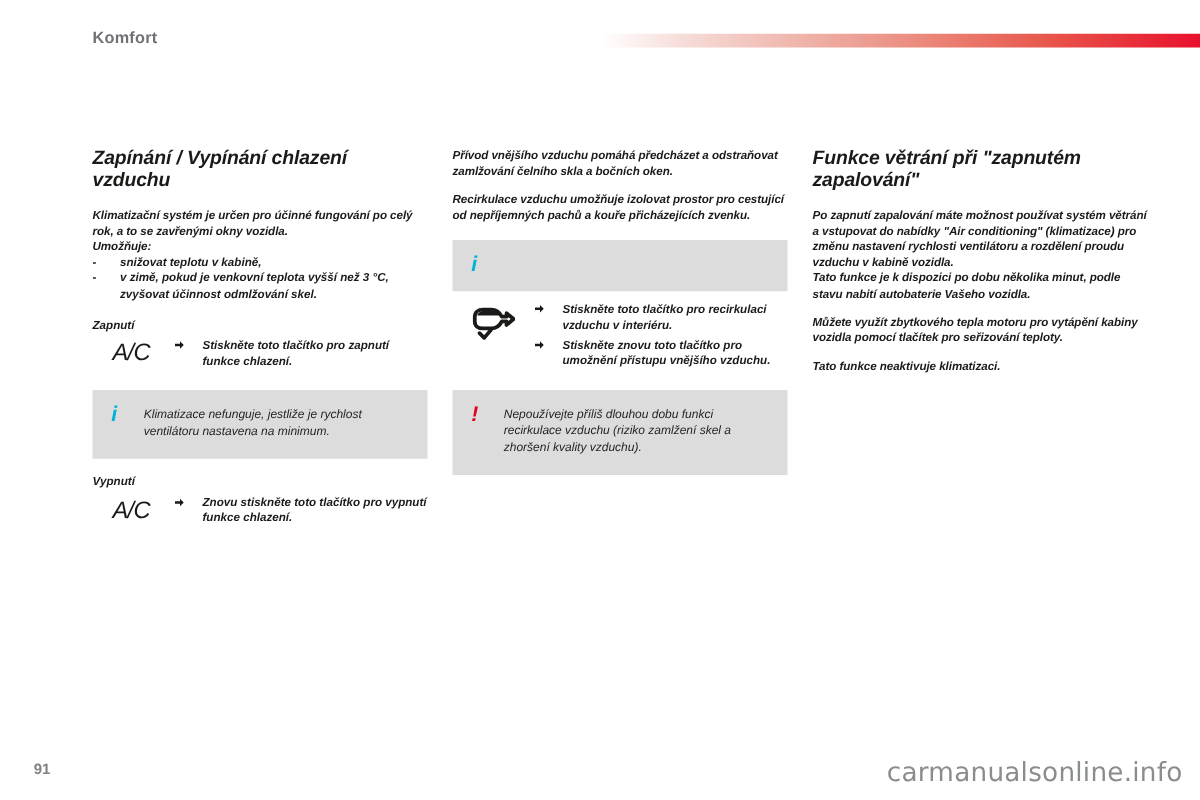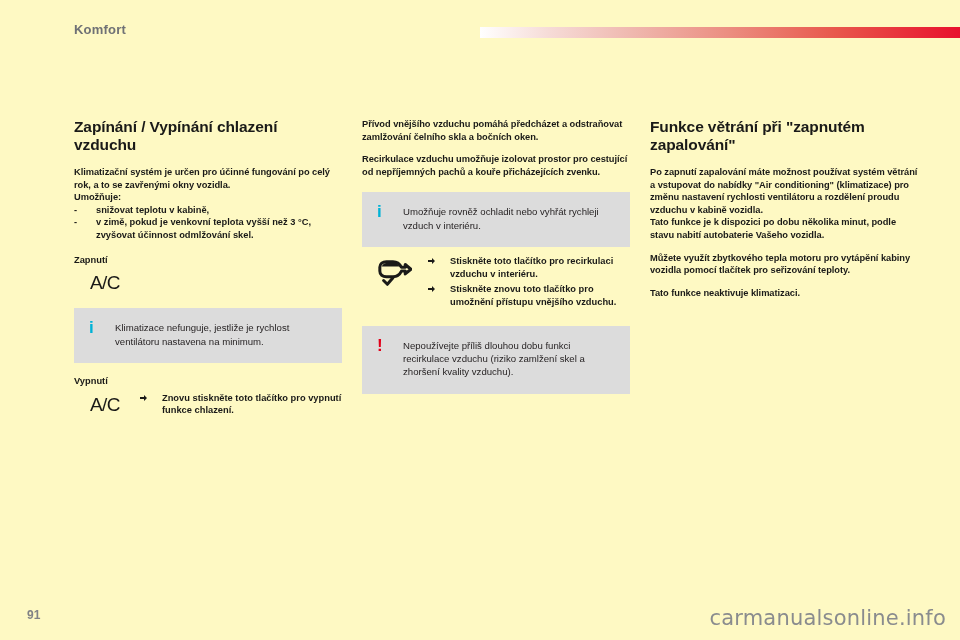--- a/index.html
+++ b/index.html
@@ -14,21 +14,21 @@
     font-family: "Liberation Sans", sans-serif;
     overflow: hidden;
   }
 
   
   .page {
     position: absolute;
     left: 0; top: 0;
     width: 960px;
     height: 640px;
-    background: #fef9c3;
+    background: #ffffff;
   }
 
   
   .header {
     position: absolute;
     left: 0;
     top: 22px;
     width: 960px;
     height: 22px;
   }
@@ -61,20 +61,21 @@
   .columns {
     position: absolute;
     left: 74px;
     top: 118px;
     width: 846px;
     display: flex;
     gap: 20px;
   }
   .col {
     width: 268px;
+    font-style: italic;
   }
 
   h2.col-heading {
     margin: 0 0 12px 0;
     font-size: 15.5px;
     line-height: 18px;
     font-weight: bold;
     color: #1a1a18;
     letter-spacing: -0.1px;
   }
@@ -238,20 +239,30 @@
           <span>v zimě, pokud je venkovní teplota vyšší než 3 °C, zvyšovat účinnost odmlžování skel.</span>
         </li>
       </ul>
 
       <div class="sub-label">Zapnutí</div>
 
       <div class="control-row">
         <div class="control-icon">
           <span class="ac-icon">A/C</span>
         </div>
+        <div class="control-instructions">
+          <div class="instruction">
+            <span class="ptr">
+              <svg viewBox="0 0 11 10" width="11" height="10">
+                <path d="M0 4 L4 4 L4 2 L7 5 L4 8 L4 6 L0 6 Z" fill="#1a1a18"></path>
+              </svg>
+            </span>
+            <span>Stiskněte toto tlačítko pro zapnutí funkce chlazení.</span>
+          </div>
+        </div>
       </div>
 
       <div class="callout">
         <div class="callout-mark info">i</div>
         <div class="callout-text">Klimatizace nefunguje, jestliže je rychlost ventilátoru nastavena na minimum.</div>
       </div>
 
       <div class="sub-label">Vypnutí</div>
 
       <div class="control-row">
@@ -272,21 +283,20 @@
     </div>
 
     <div class="col">
 
       <p class="body-text">Přívod vnějšího vzduchu pomáhá předcházet a odstraňovat zamlžování čelního skla a bočních oken.</p>
 
       <p class="body-text">Recirkulace vzduchu umožňuje izolovat prostor pro cestující od nepříjemných pachů a kouře přicházejících zvenku.</p>
 
       <div class="callout">
         <div class="callout-mark info">i</div>
-        <div class="callout-text">Umožňuje rovněž ochladit nebo vyhřát rychleji vzduch v interiéru.</div>
       </div>
 
       <div class="control-row">
         <div class="control-icon recirc-icon">
           <svg viewBox="0 0 40 34" width="38" height="32">
             <path d="M6 11 C6 7 9 5 13 5 L20 5 C24 5 27 7 29 11
                      L33 11 L33 8 L39 13 L33 18 L33 15 L29 15
                      C27 19 24 21 20 21 L13 21 C9 21 6 19 6 15 Z" fill="none" stroke="#1a1a18" stroke-width="3.2" stroke-linejoin="round"></path>
             <path d="M10 25 L14 29 L20 22" fill="none" stroke="#1a1a18" stroke-width="3.2" stroke-linecap="round" stroke-linejoin="round"></path>
             <path d="M8 10 C9 7 12 6 15 6 L21 6 C24 6 26 8 27 10 Z" fill="#1a1a18"></path>

